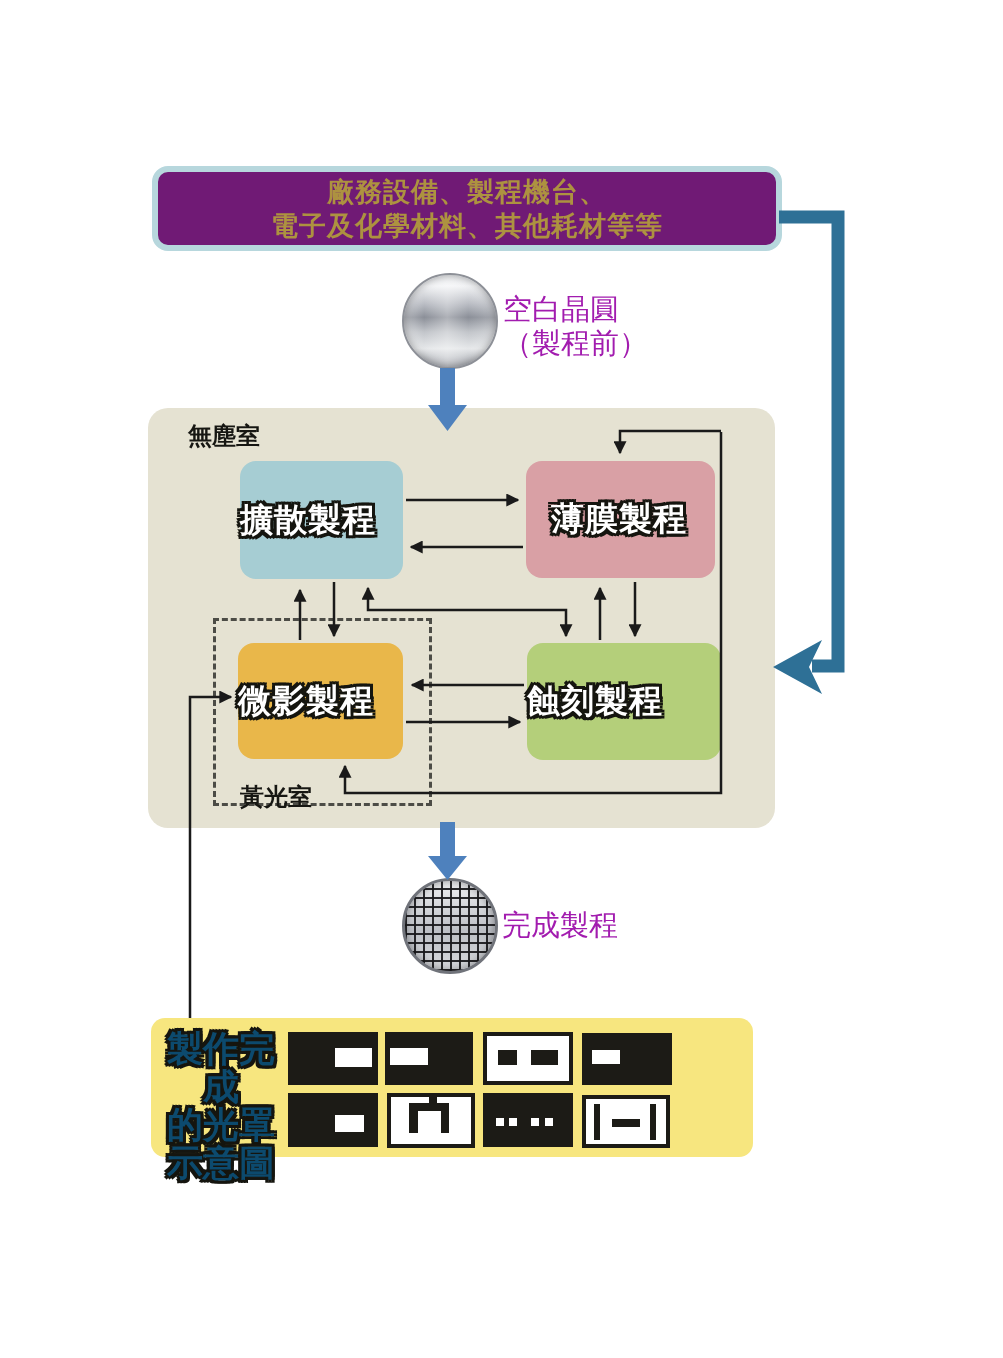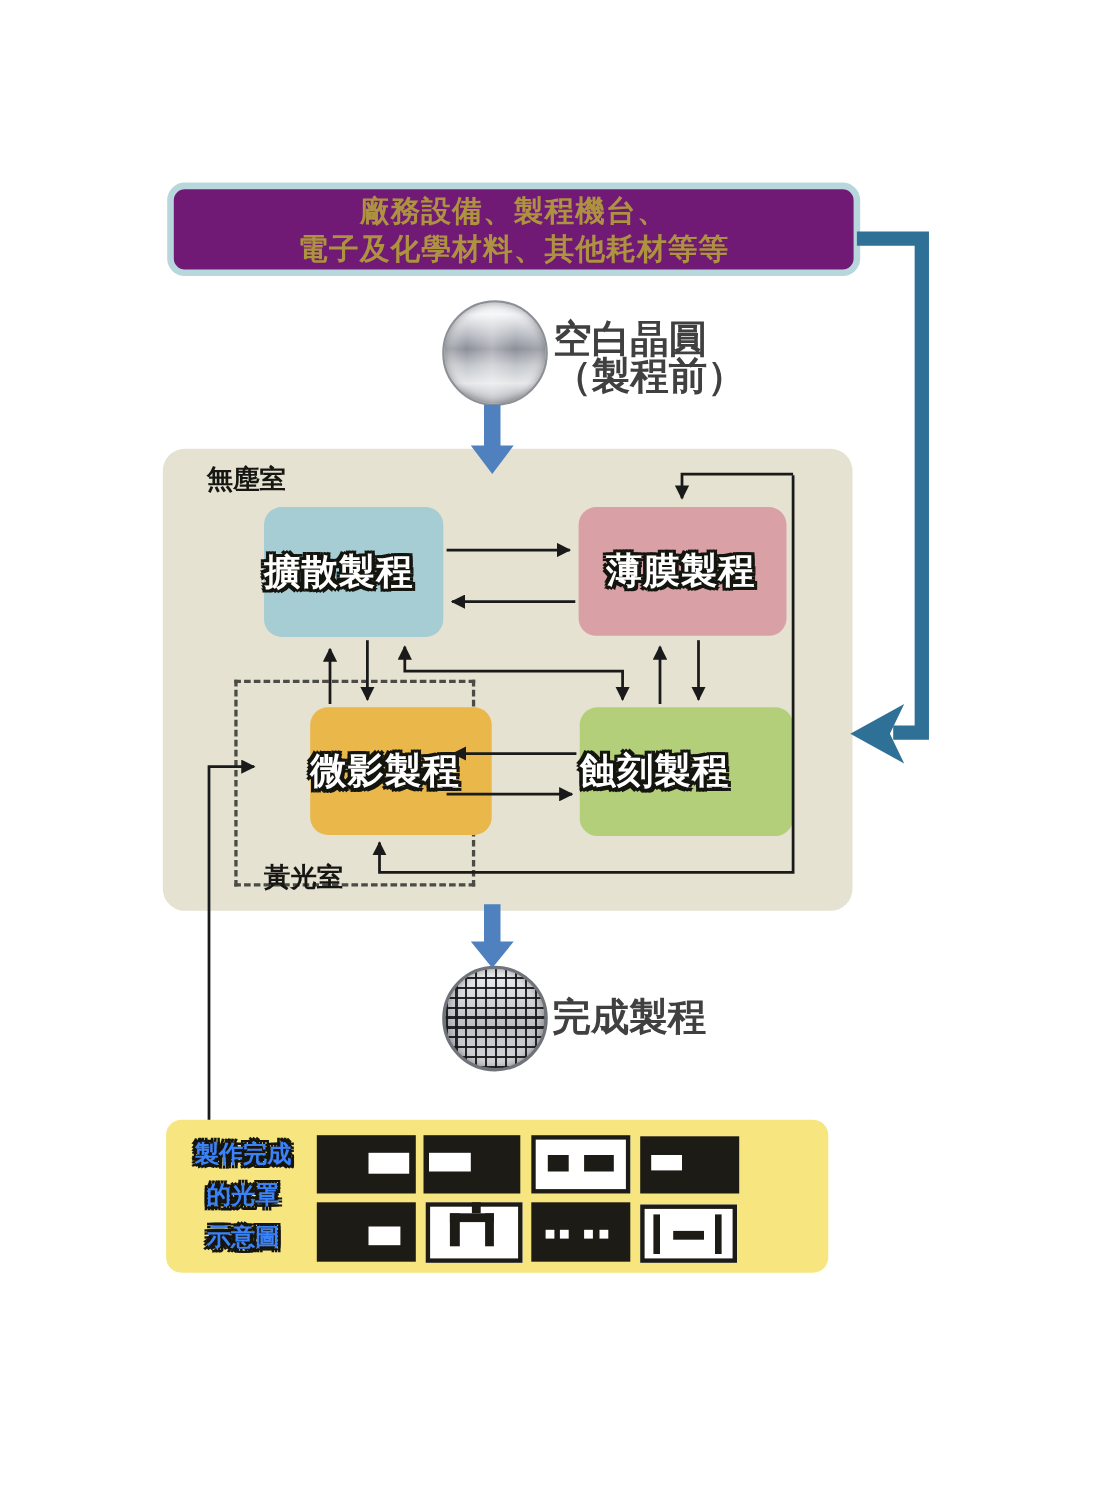--- a/index.html
+++ b/index.html
@@ -19,50 +19,50 @@
       linear-gradient(90deg,rgba(255,255,255,.35) 0%,rgba(255,255,255,0) 22%,rgba(255,255,255,.30) 47%,rgba(255,255,255,0) 70%,rgba(255,255,255,.25) 100%),
       linear-gradient(180deg,#e9ebee 0%,#f3f4f6 12%,#b8bbc2 32%,#8b8f98 46%,#c2c5ca 62%,#e6e8ea 80%,#a7aab1 100%);
     box-shadow:inset 0 0 8px rgba(0,0,0,.35);}
   .wafer-done{left:402px;top:878px;width:90px;height:90px;border:3px solid #70737a;
     background:
       repeating-linear-gradient(90deg,rgba(25,25,28,.92) 0 2px,rgba(0,0,0,0) 2px 9px),
       repeating-linear-gradient(0deg,rgba(25,25,28,.92) 0 2px,rgba(0,0,0,0) 2px 9px),
       linear-gradient(180deg,#f0f1f3 0%,#bcbfc5 55%,#d8dadd 100%);
     box-shadow:inset 0 0 8px rgba(0,0,0,.4);}
 
-  .wafer-label{position:absolute;color:#404040;font-weight:bold;font-size:35px;line-height:34px;}
+  .wafer-label{position:absolute;color:#a21caf;font-weight:normal;font-size:29px;line-height:34px;}
   .wafer-label.blank{left:503px;top:292px;}
   .wafer-label.done{left:502px;top:908px;}
 
   
   .cleanroom{position:absolute;left:148px;top:408px;width:627px;height:420px;
     background:#e5e2d2;border-radius:20px;}
   .room-label{position:absolute;color:#161612;font-weight:bold;font-size:24px;}
   .cleanroom-label{left:188px;top:420px;}
   .yellowroom-label{left:240px;top:765px;margin-top:16px;}
 
   .dashed-room{position:absolute;left:213px;top:618px;width:219px;height:188px;
     border:3px dashed #4c4c46;box-sizing:border-box;}
 
   
   .proc{position:absolute;border-radius:16px;display:flex;align-items:center;justify-content:flex-start;}
   .proc-diffusion{left:240px;top:461px;width:163px;height:118px;background:#a6cdd3;}
   .proc-thinfilm{left:526px;top:461px;width:164px;height:117px;background:#d9a0a5;padding-left:25px;}
-  .proc-litho{left:238px;top:643px;width:165px;height:116px;background:#e9b74a;margin-left:44px;}
+  .proc-litho{left:238px;top:643px;width:165px;height:116px;background:#e9b74a;}
   .proc-etch{left:527px;top:643px;width:194px;height:117px;background:#b4cf7a;}
   .proc-label{color:#ffffff;font-weight:bold;font-size:33px;letter-spacing:1px;white-space:nowrap;
     text-shadow:-3px -3px 0 #15150f,0 -3px 0 #15150f,3px -3px 0 #15150f,
                 -3px 0 0 #15150f,3px 0 0 #15150f,
                 -3px 3px 0 #15150f,0 3px 0 #15150f,3px 3px 0 #15150f;}
 
   
   .mask-panel{position:absolute;left:151px;top:1018px;width:602px;height:139px;
     background:#f7e67f;border-radius:14px;}
   .mask-title{position:absolute;left:155px;top:1030px;width:132px;text-align:center;
-    color:#3b82f6;font-weight:bold;font-size:22px;line-height:38px;
+    color:#0c4a6e;font-weight:bold;font-size:36px;line-height:38px;
     text-shadow:-3px -3px 0 #15150f,0 -3px 0 #15150f,3px -3px 0 #15150f,
                 -3px 0 0 #15150f,3px 0 0 #15150f,
                 -3px 3px 0 #15150f,0 3px 0 #15150f,3px 3px 0 #15150f;}
   .tile{position:absolute;box-sizing:border-box;}
   .tile.dark{background:#1c1b16;}
   .tile.light{background:#ffffff;border:4px solid #1c1b16;}
   .tile .p{position:absolute;}
   .tile .pw{background:#ffffff;}
   .tile .pb{background:#1c1b16;}
 

